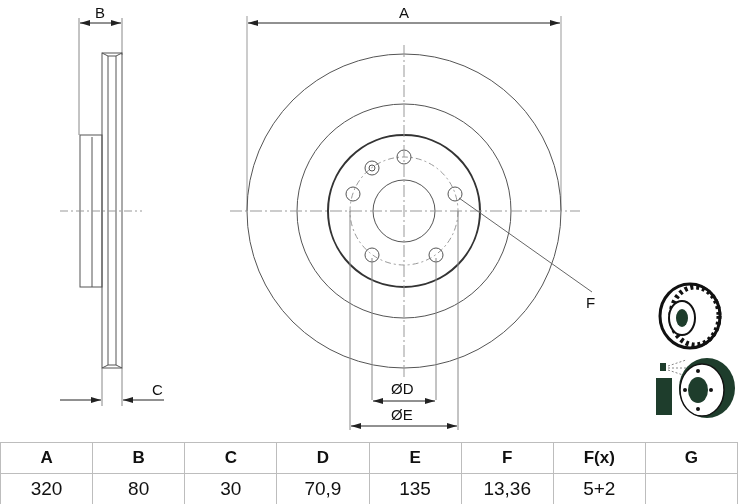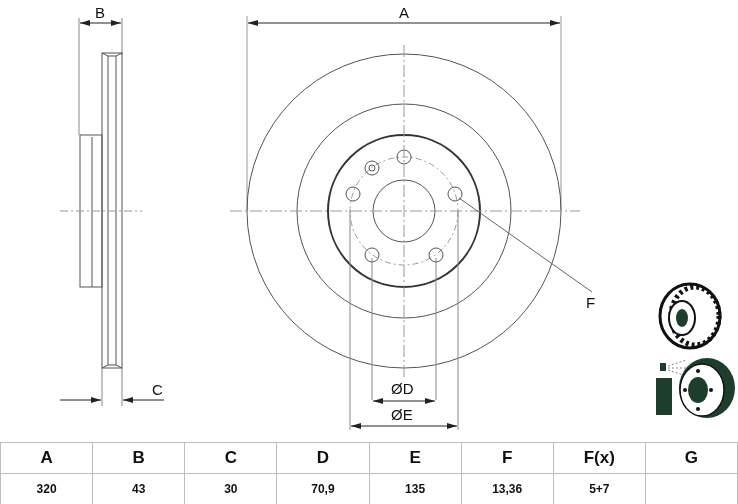--- a/index.html
+++ b/index.html
@@ -4,21 +4,21 @@
 <style>
   html, body { margin:0; padding:0; background:#ffffff; }
   body { width:738px; height:504px; position:relative; overflow:hidden;
          font-family:"Liberation Sans", sans-serif; color:#111; }
   #drawing { position:absolute; left:0; top:0; }
   .lbl { font-family:"Liberation Sans", sans-serif; font-size:15px; fill:#111; }
   table.spec { position:absolute; left:0; top:442px; width:738px; border-collapse:collapse; table-layout:fixed; }
   table.spec td { border:1px solid #bdbdbd; text-align:center; height:30px; padding:0;
                   font-family:"Liberation Sans", sans-serif; }
   table.spec tr.hdr td { font-weight:bold; font-size:17px; }
-  table.spec tr.val td { font-size:12px;font-weight:bold; }
+  table.spec tr.val td { font-size:19px; }
 </style>
 </head>
 <body>
 
 <svg id="drawing" width="738" height="442" viewBox="0 0 738 442" xmlns="http://www.w3.org/2000/svg">
   <defs>
     <marker id="arr" markerWidth="10" markerHeight="6" refX="10" refY="3" orient="auto-start-reverse">
       <path d="M0,0 L10,3 L0,6 z" fill="#222"></path>
     </marker>
   </defs>
@@ -113,22 +113,22 @@
     <td>B</td>
     <td>C</td>
     <td>D</td>
     <td>E</td>
     <td>F</td>
     <td>F(x)</td>
     <td>G</td>
   </tr>
   <tr class="val">
     <td>320</td>
-    <td>43</td>
+    <td>80</td>
     <td>30</td>
     <td>70,9</td>
     <td>135</td>
     <td>13,36</td>
-    <td>5+7</td>
+    <td>5+2</td>
     <td></td>
   </tr>
 </tbody>
   </table>
 
 </body></html>

